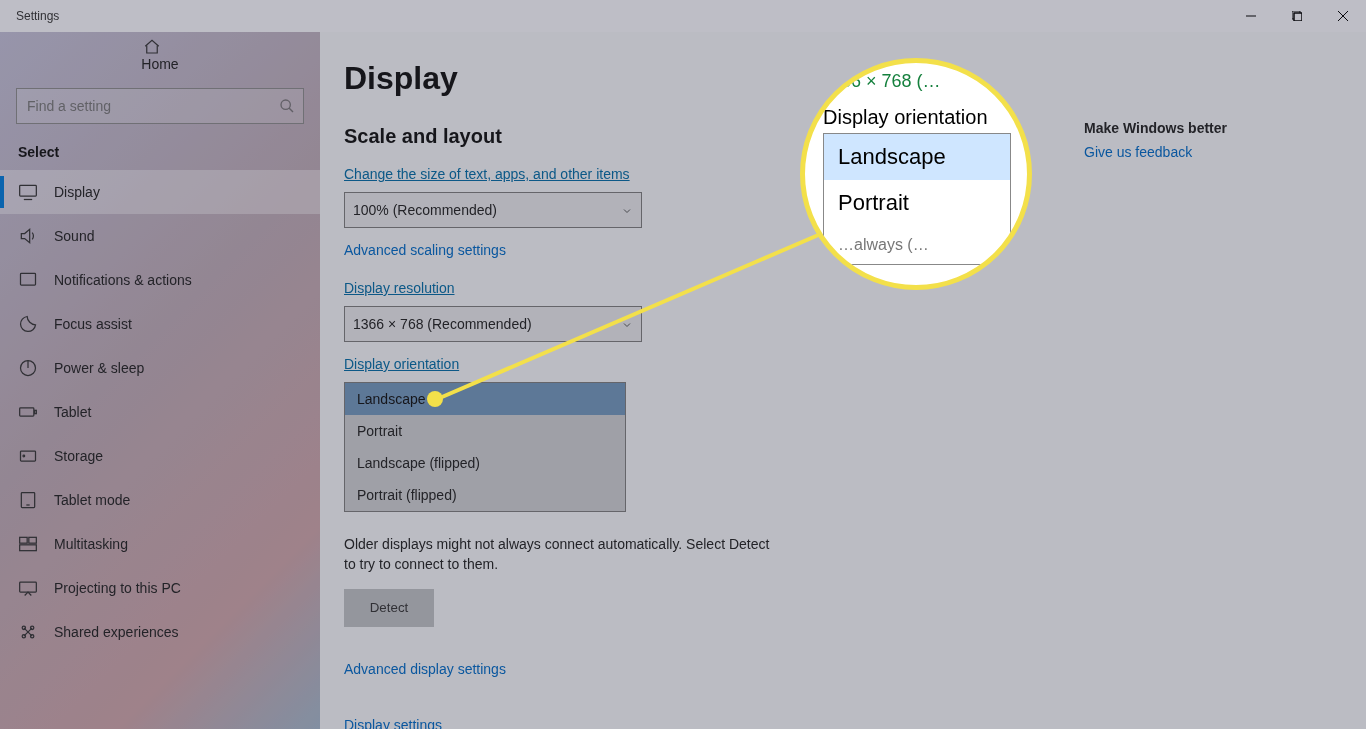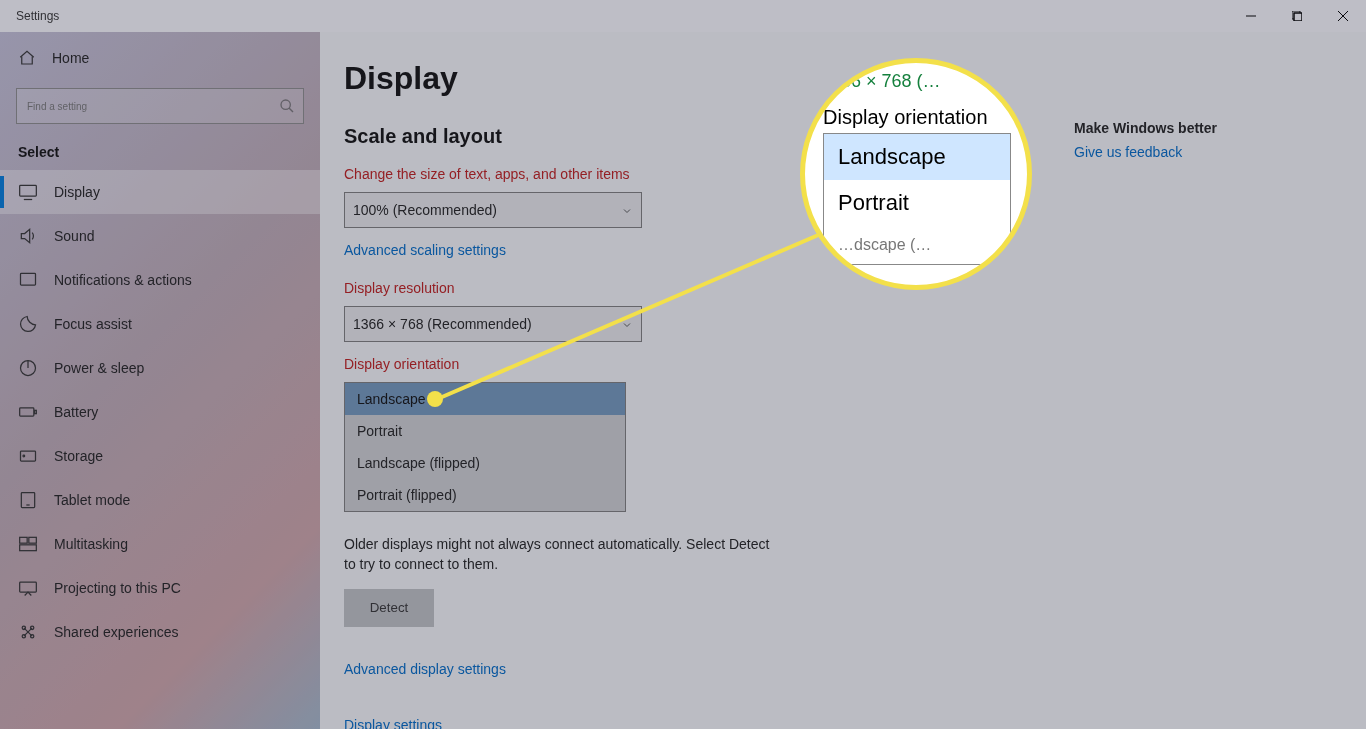--- a/index.html
+++ b/index.html
@@ -9,45 +9,45 @@
   
   .titlebar{height:32px;display:flex;align-items:center;justify-content:space-between;padding-left:16px;background:#f1f1f4;}
   .titlebar .title{font-size:12px;color:#333;}
   .win-controls{display:flex;}
   .win-btn{width:46px;height:32px;display:flex;align-items:center;justify-content:center;cursor:default;}
   .win-btn svg{width:10px;height:10px;stroke:#000;fill:none;stroke-width:1;}
   
   .app-body{display:flex;height:calc(729px - 32px);}
   
   .sidebar{width:320px;background:linear-gradient(135deg,#bcbad0 0%,#b7a6b0 45%,#c7a0a4 80%,#a0b2c4 100%);position:relative;}
-  .home-row{display:flex;align-items:center;height:40px;padding:0 18px;margin-top:6px;color:#222;cursor:default;}
+  .home-row{display:flex;align-items:center;height:40px;padding:0 18px;margin-top:6px;color:#222;cursor:default;flex-direction:column;}
   .home-row .ico{width:18px;height:18px;margin-right:16px;display:flex;align-items:center;justify-content:center;}
   .search-box{margin:10px 16px 14px;height:34px;border:1px solid #888;background:rgba(255,255,255,.18);display:flex;align-items:center;padding:0 8px;justify-content:space-between;}
-  .search-box input{background:transparent;border:none;outline:none;width:240px;font-size:10px;color:#555;}
+  .search-box input{background:transparent;border:none;outline:none;width:240px;font-size:14px;color:#555;}
   .search-box .sico{width:16px;height:16px;opacity:.7;}
   .group-title{font-weight:600;padding:6px 18px 10px;color:#111;}
   .nav-item{display:flex;align-items:center;height:44px;padding:0 18px;color:#222;cursor:default;}
   .nav-item .ico{width:20px;height:20px;margin-right:16px;display:flex;align-items:center;justify-content:center;}
   .nav-item.active{background:rgba(255,255,255,.35);position:relative;}
   .nav-item.active::before{content:"";position:absolute;left:0;top:6px;bottom:6px;width:4px;background:#0078d4;}
   
   .main{flex:1;display:flex;background:#eceef0;}
   .content{flex:1;padding:28px 0 0 24px;max-width:760px;}
   h1{font-weight:600;font-size:32px;margin:0 0 28px 0;color:#111;}
   h2{font-weight:600;font-size:20px;margin:0 0 18px 0;color:#111;}
-  .field-label{margin:0 0 10px 0;color:#b91c1c;}
+  .field-label{margin:0 0 10px 0;color:#0369a1;text-decoration:underline;}
   .combo{width:280px;height:34px;border:1px solid #7a7a7a;background:#e0e1e3;display:flex;align-items:center;justify-content:space-between;padding:0 8px;margin-bottom:14px;color:#222;}
   .combo .chev{width:12px;height:12px;}
   .link{color:#0067c0;margin-bottom:22px;display:inline-block;cursor:default;}
   .orientation-box{width:280px;border:1px solid #7a7a7a;background:#c7c9cb;margin-bottom:22px;}
   .orient-opt{height:32px;display:flex;align-items:center;padding:0 12px;color:#222;}
   .orient-opt.sel{background:#6f93b6;color:#111;}
   .helper-text{margin:4px 0 14px 0;max-width:440px;line-height:1.45;color:#222;}
   .btn{width:90px;height:38px;background:#b9bbbe;border:none;display:flex;align-items:center;justify-content:center;color:#333;margin-bottom:34px;cursor:default;}
-  .right-col{width:270px;padding:88px 22px 0 0;}
+  .right-col{width:270px;padding:88px 12px 0 0;}
   .right-h{font-weight:600;color:#222;margin-bottom:8px;}
   
   .callout{position:absolute;left:800px;top:58px;width:222px;height:222px;border-radius:50%;border:5px solid #f3e04a;background:#fff;overflow:hidden;z-index:80;}
   .callout-inner{padding:8px 16px 0 18px;font-size:18px;color:#000;}
   .callout-top{font-size:18px;color:#15803d;text-align:left;}
   .callout-label{margin-top:14px;font-size:20px;}
   .opt-box{margin-top:4px;border:1px solid #888;}
   .opt-l{padding:10px 14px;font-size:22px;}
   .opt-l.sel{background:#cfe6ff;}
   .line{position:absolute;z-index:79;}
@@ -145,21 +145,21 @@
         </span>
       <span>Power &amp; sleep</span>
     </div>
     <div class="nav-item">
       <span class="ico">
           <svg width="20" height="20" viewBox="0 0 24 24" fill="none" stroke="#333" stroke-width="1.5">
             <rect x="2" y="7" width="17" height="10" rx="1"></rect>
             <rect x="20" y="10" width="2" height="4"></rect>
           </svg>
         </span>
-      <span>Battery</span>
+      <span>Tablet</span>
     </div>
     <div class="nav-item">
       <span class="ico">
           <svg width="20" height="20" viewBox="0 0 24 24" fill="none" stroke="#333" stroke-width="1.5">
             <rect x="3" y="6" width="18" height="12" rx="1"></rect>
             <circle cx="7" cy="12" r="1"></circle>
           </svg>
         </span>
       <span>Storage</span>
     </div>
@@ -268,16 +268,16 @@
 </div>
 <div class="dot"></div>
 
 <div class="callout">
   <div class="callout-inner">
     <div class="callout-top">…66 × 768 (…</div>
     <div class="callout-label">Display orientation</div>
     <div class="opt-box">
       <div class="opt-l sel">Landscape</div>
       <div class="opt-l">Portrait</div>
-      <div class="opt-l" style="font-size:16px;color:#777">…dscape (…</div>
+      <div class="opt-l" style="font-size:16px;color:#777">…always (…</div>
     </div>
   </div>
 </div>
 
 </body></html>

